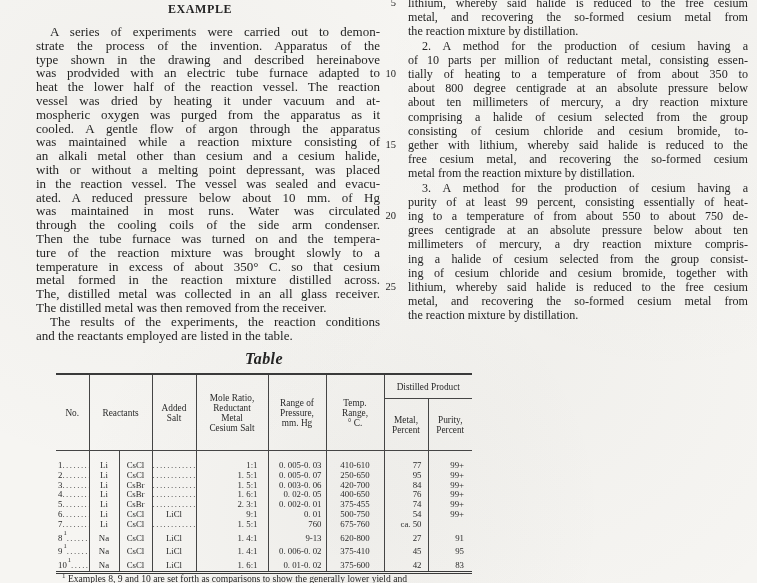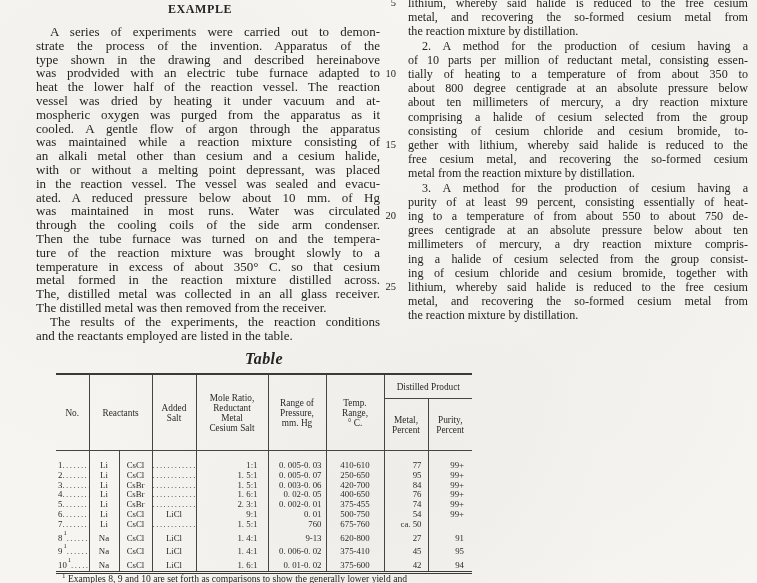--- a/index.html
+++ b/index.html
@@ -262,21 +262,21 @@
         </tr>
         <tr>
           <td class="c-no br"><span>10</span><sup>1</sup><span class="leader">..............</span></td>
           <td class="c-metal br">Na</td>
           <td class="c-salt br">CsCl</td>
           <td class="c-added br">LiCl</td>
           <td class="c-mole br">1. 6:1</td>
           <td class="c-press br">0. 01-0. 02</td>
           <td class="c-temp br">375-600</td>
           <td class="c-yield br">42</td>
-          <td class="c-purity">94</td>
+          <td class="c-purity">83</td>
         </tr>
       </tbody>
   </table>
 
   <div class="footnote">
     <div class="f1"><sup>1</sup> <span>Examples 8, 9 and 10 are set forth as comparisons to show the generally lower yield and</span></div>
     <div class="f2">purity obtained when sodium is used as the reductant metal.</div>
   </div>
 
 <div class="lnum" style="top: -4px;">5</div>

